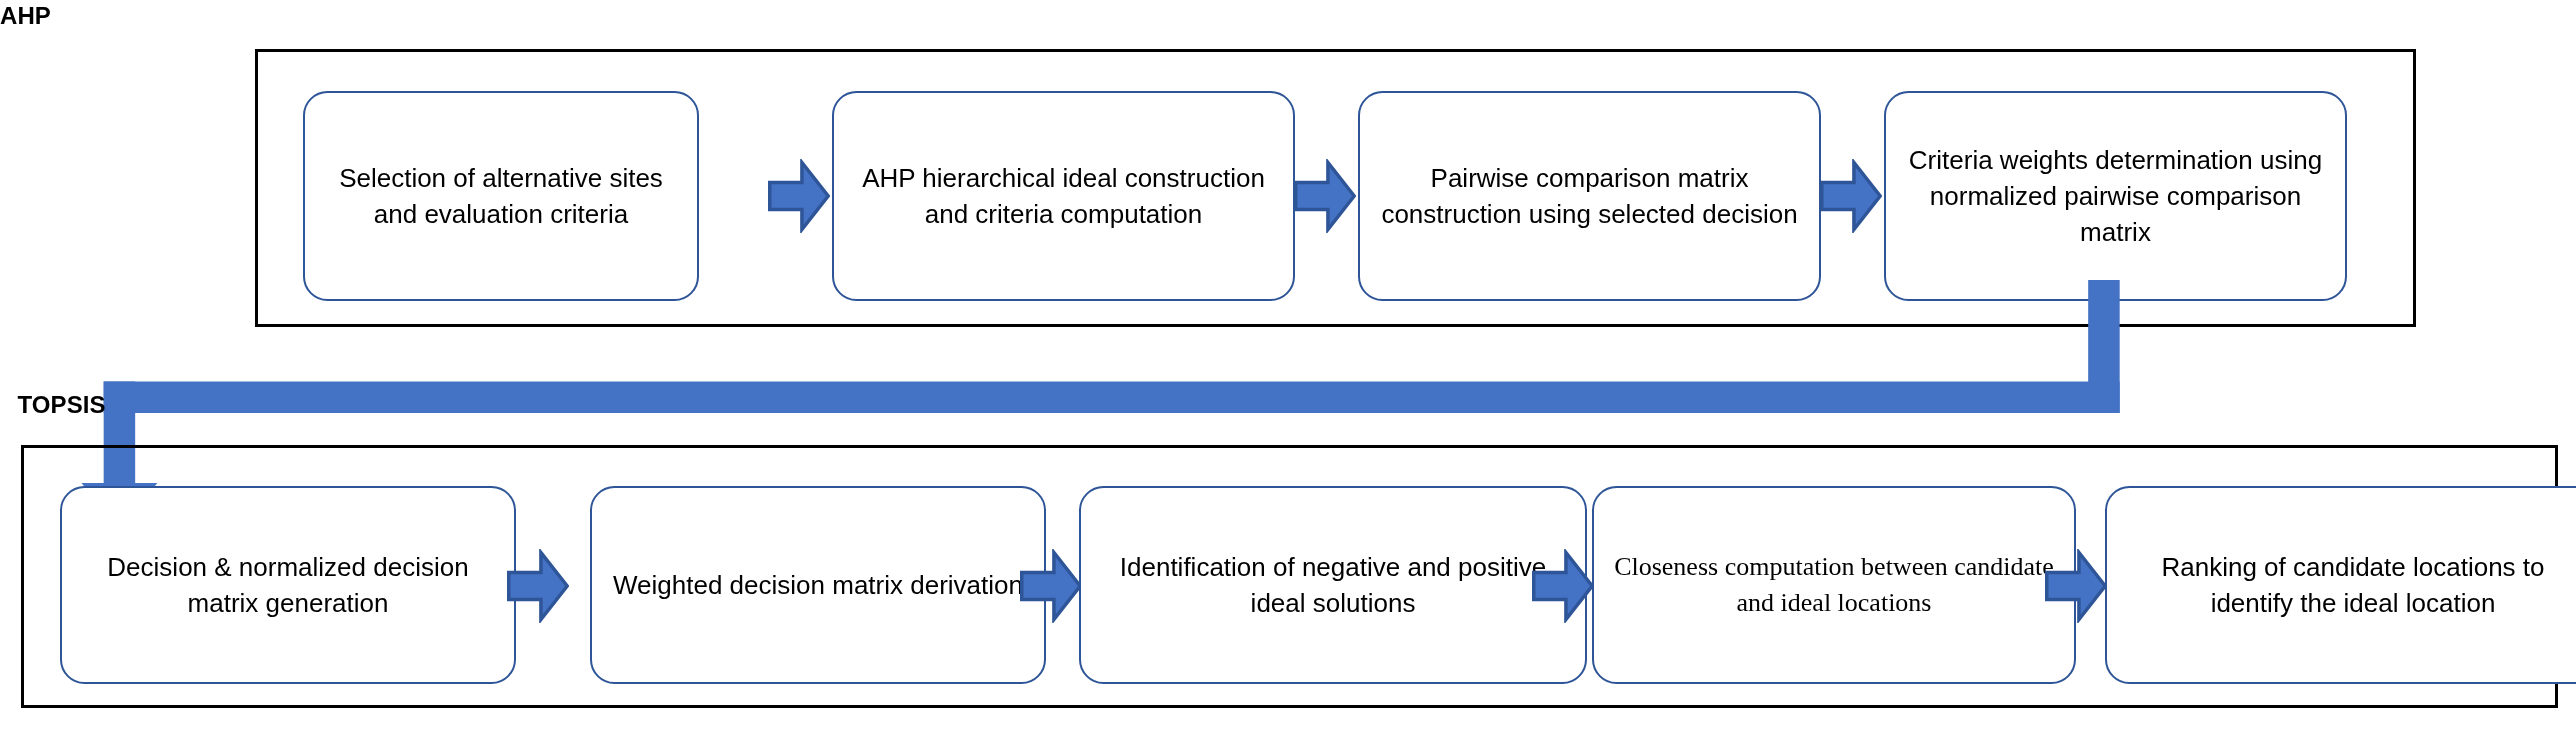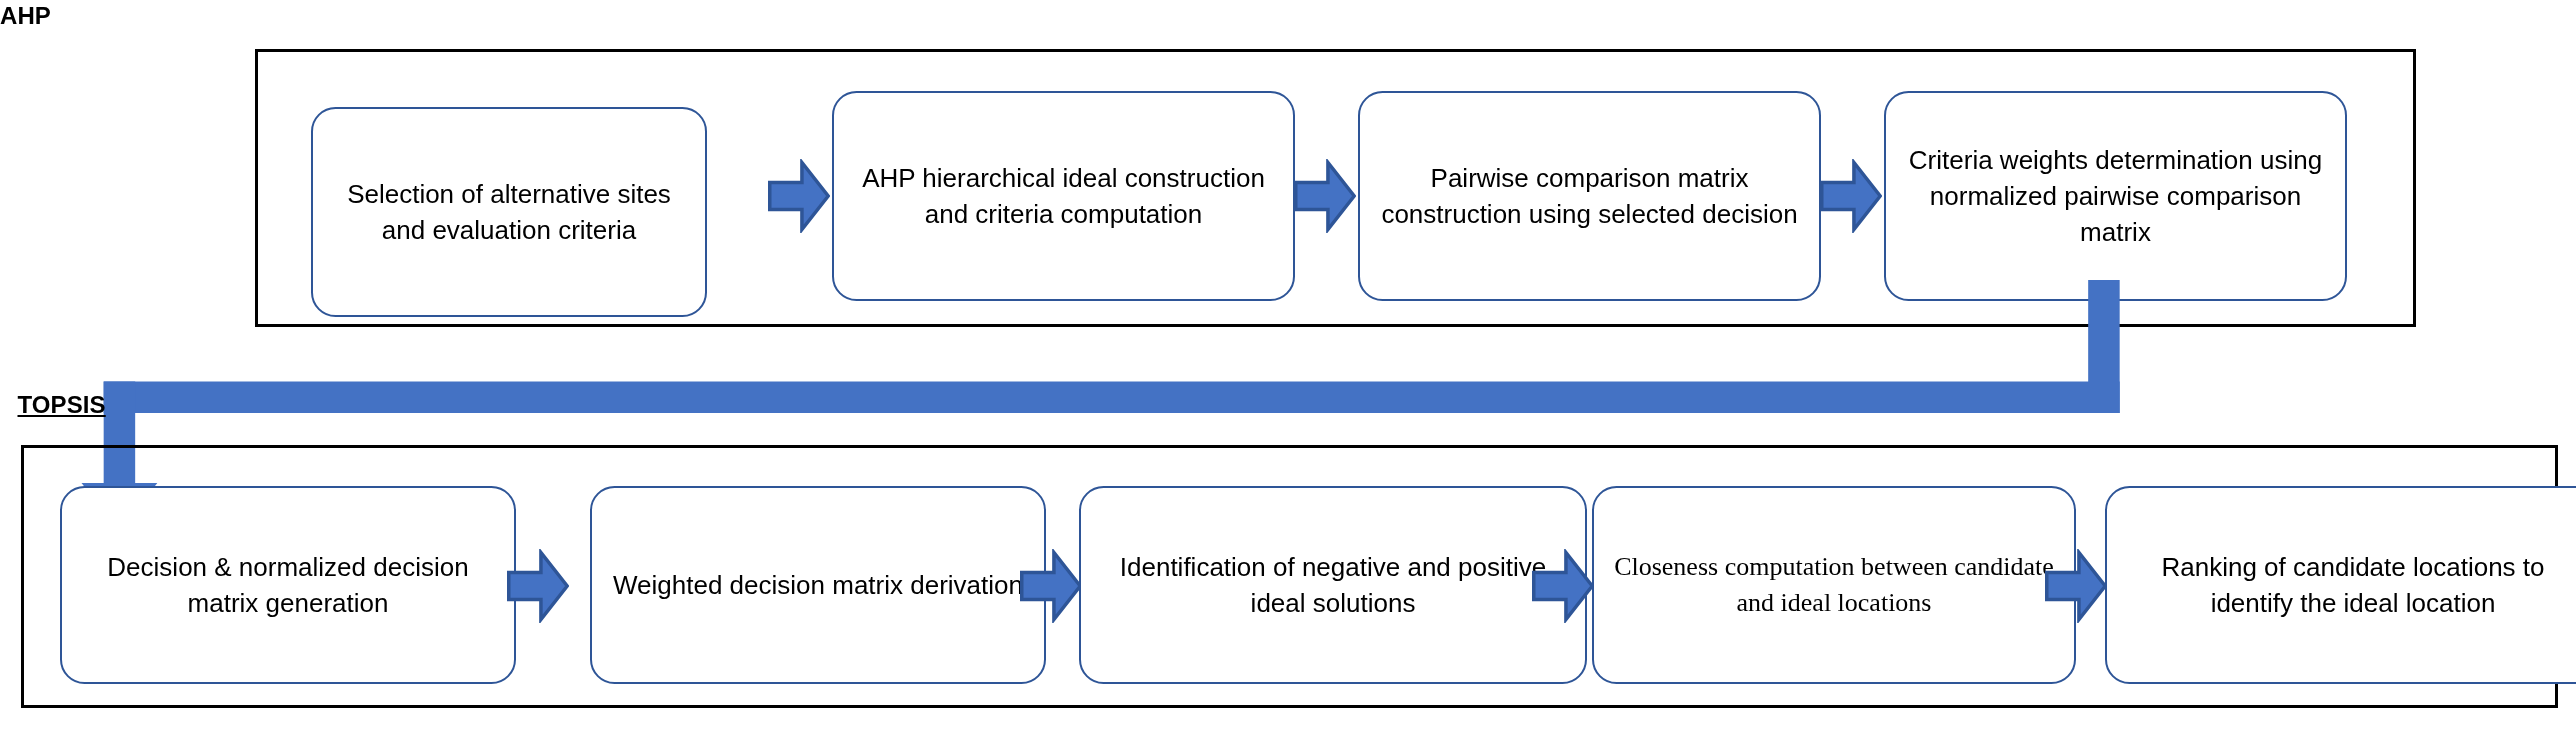--- a/index.html
+++ b/index.html
@@ -10,32 +10,32 @@
   .stage{position:absolute;left:0;top:0;width:2576px;height:754px;}
 
   
   .group-frame{position:absolute;border:3.5px solid #000000;background:transparent;box-sizing:border-box;}
   #ahp-frame   {left:255px;  top:49px;  width:2161px; height:278px;}
   #topsis-frame{left:21px;   top:445px; width:2537px; height:263px;}
 
   
   .group-label{position:absolute;font-weight:bold;color:#000000;
                font-size:24px;line-height:32px;letter-spacing:0.1px;white-space:nowrap;}
-  #topsis-label{left:17.5px;  top:389px;text-decoration:underline;}
+  #topsis-label{left:17.5px;  top:389px;}
 
   
   .pbox{position:absolute;box-sizing:border-box;
         border:2.9px solid #2E5597;border-radius:24.5px;background:#ffffff;
         display:flex;align-items:center;justify-content:center;
         text-align:center;color:#000000;font-size:26px;line-height:36px;
         padding:5.8px 15px;}
 
   
   .ahp-row .pbox{top:91px;height:210px;}
-  #ahp-box-1{left:311px;  width:396px;margin-top:16px;}
+  #ahp-box-1{left:303px;  width:396px;}
   #ahp-box-2{left:832px; width:463px;}
   #ahp-box-3{left:1358px; width:463px;}
   #ahp-box-4{left:1884px; width:463px;}
 
   
   .topsis-row .pbox{top:486px;height:198px;}
   #topsis-box-1{left:48px;   width:456px;margin-left:12px;}
   #topsis-box-2{left:566px;  width:456px;margin-left:24px;}
   #topsis-box-3{left:1079px; width:508px;}
   #topsis-box-4{left:1592px; width:484px;font-family:Liberation Serif, serif;}

